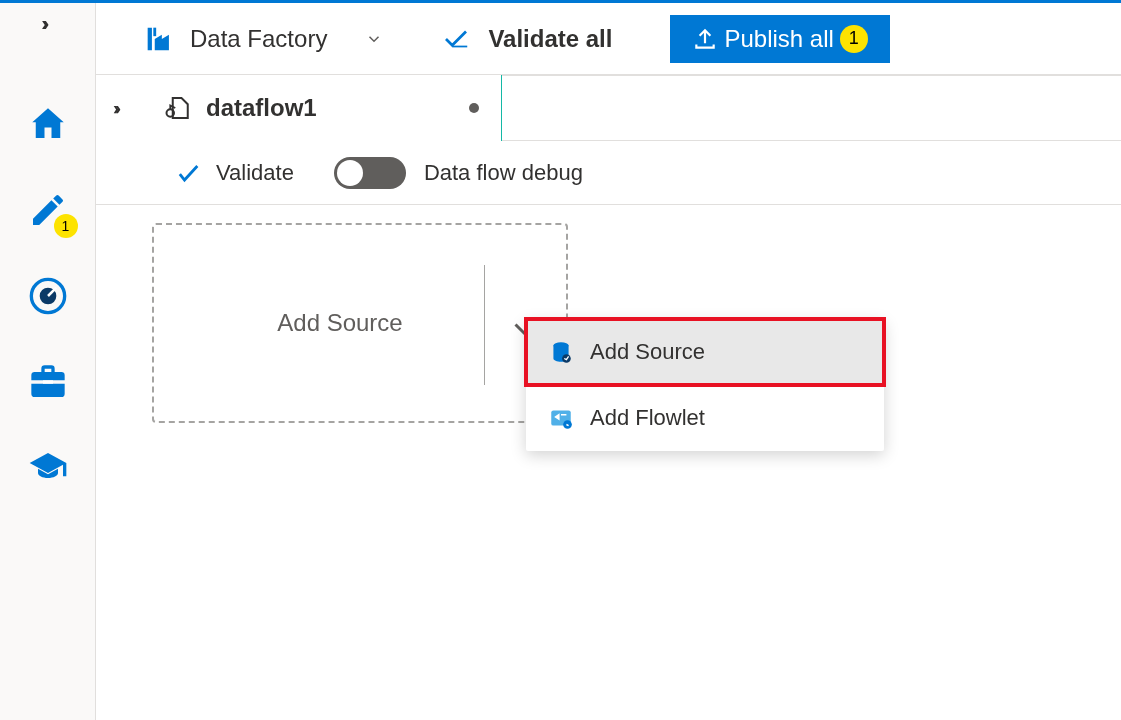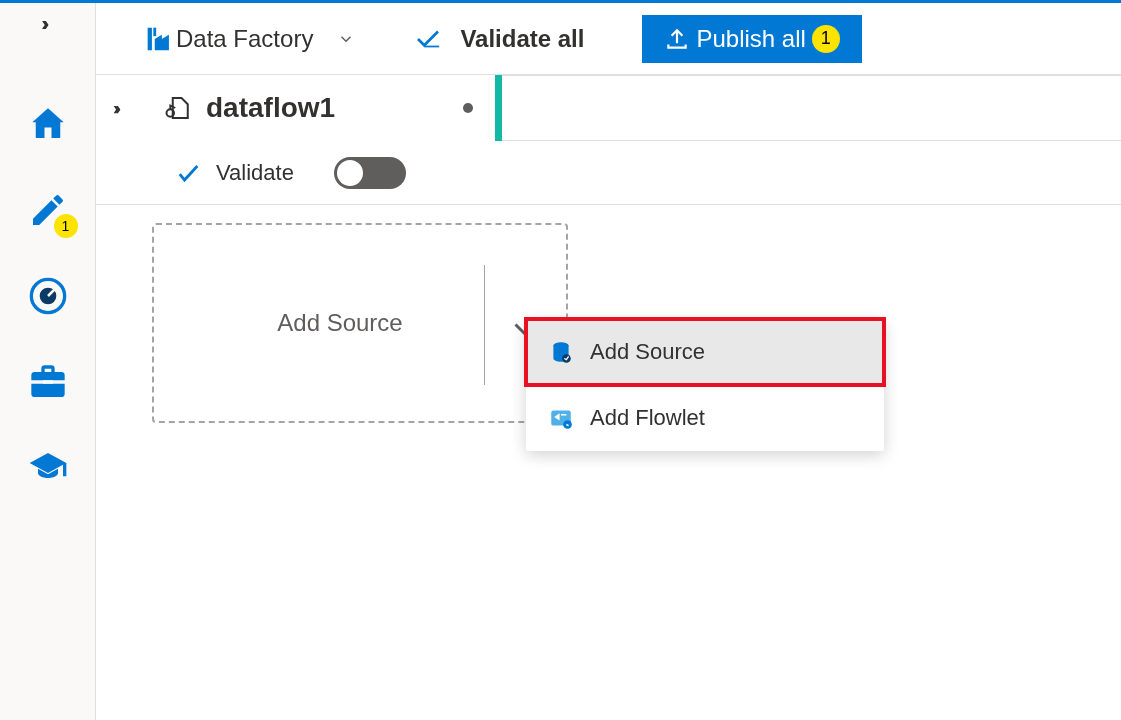--- a/index.html
+++ b/index.html
@@ -70,21 +70,21 @@
       position: absolute;
       top: 3px; left: 96px; right: 0;
       height: 72px;
       border-bottom: 1px solid #e1dfdd;
       display: flex;
       align-items: center;
       padding-left: 46px;
       gap: 58px;
     }
     .brand {
-      display: flex; align-items: center; gap: 0;
+      display: flex; align-items: center; gap: 14px;
       font-size: 24px;
       font-weight: 400;
       cursor: pointer;
     }
     .brand-chevron {
       margin-left: 24px;
       color: #605e5c;
       font-size: 14px;
     }
     .validate-all {
@@ -131,23 +131,23 @@
       cursor: pointer;
       color: #323130;
       letter-spacing: -8px;
       font-weight: bold;
       transform: rotate(180deg) translateY(-2px);
     }
     .tab {
       display: flex; align-items: center; gap: 12px;
       padding: 0 22px;
       height: 100%;
-      font-size: 28px;
+      font-size: 24px;
       font-weight: 600;
-      border-right: 7px solid #14b8a6;
+      border-right: 1px solid #14b8a6;
       cursor: pointer;
       width: 360px;
     }
     .tab-dirty {
       margin-left: auto;
       width: 10px; height: 10px;
       border-radius: 50%;
       background: #605e5c;
     }
     .tab-rest {
@@ -340,20 +340,21 @@
     <div class="validate-btn">
       <svg width="28" height="28" viewBox="0 0 24 24">
           <path fill="none" stroke="#0078d4" stroke-width="2.4" d="M5 13l4 5L20 6"></path>
         </svg>
       <span>Validate</span>
     </div>
     <div class="toggle-wrap">
       <div class="toggle">
         <div class="toggle-knob"></div>
       </div>
+      <span>Data flow debug</span>
     </div>
   </div>
 
   <div class="canvas">
     <div class="add-source-box">
       <div class="add-source-label">Add Source</div>
       <div class="add-source-divider"></div>
       <svg class="add-source-chevron" width="36" height="36" viewBox="0 0 24 24">
           <path fill="none" stroke="#605e5c" stroke-width="2" d="M5 9l7 7 7-7"></path>
         </svg>

